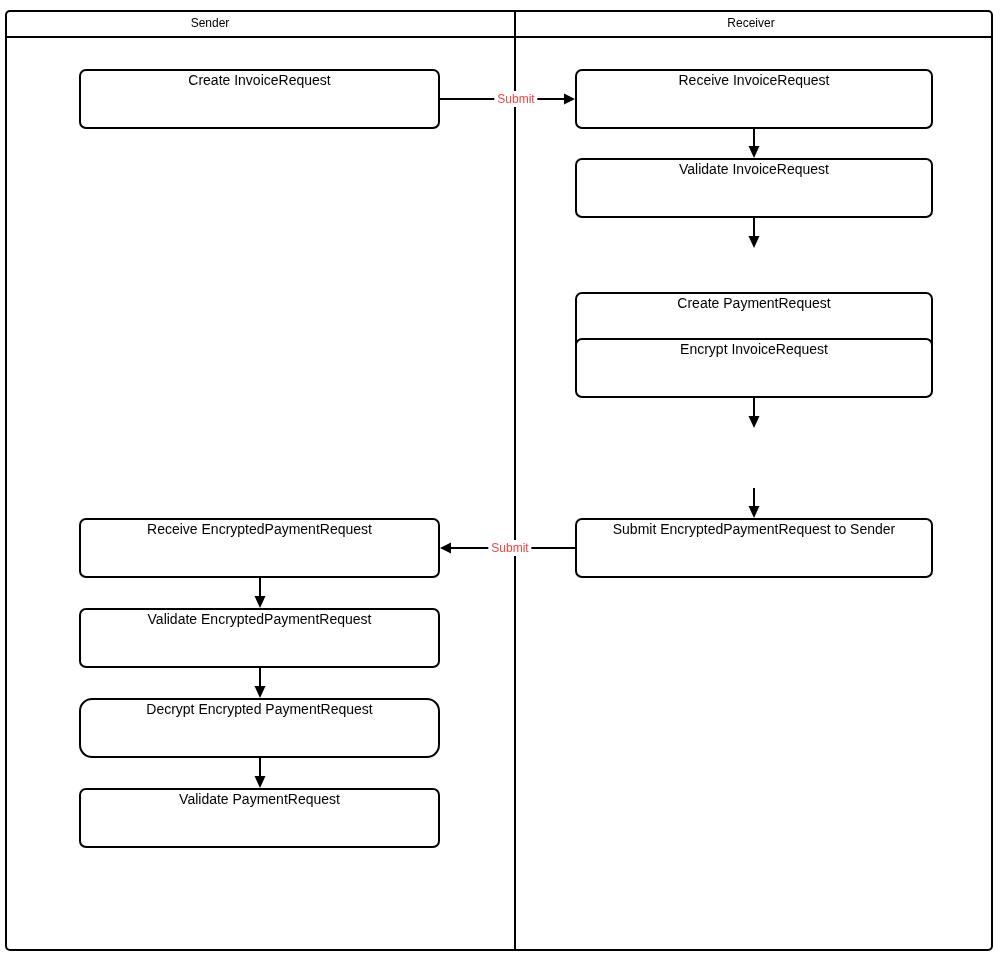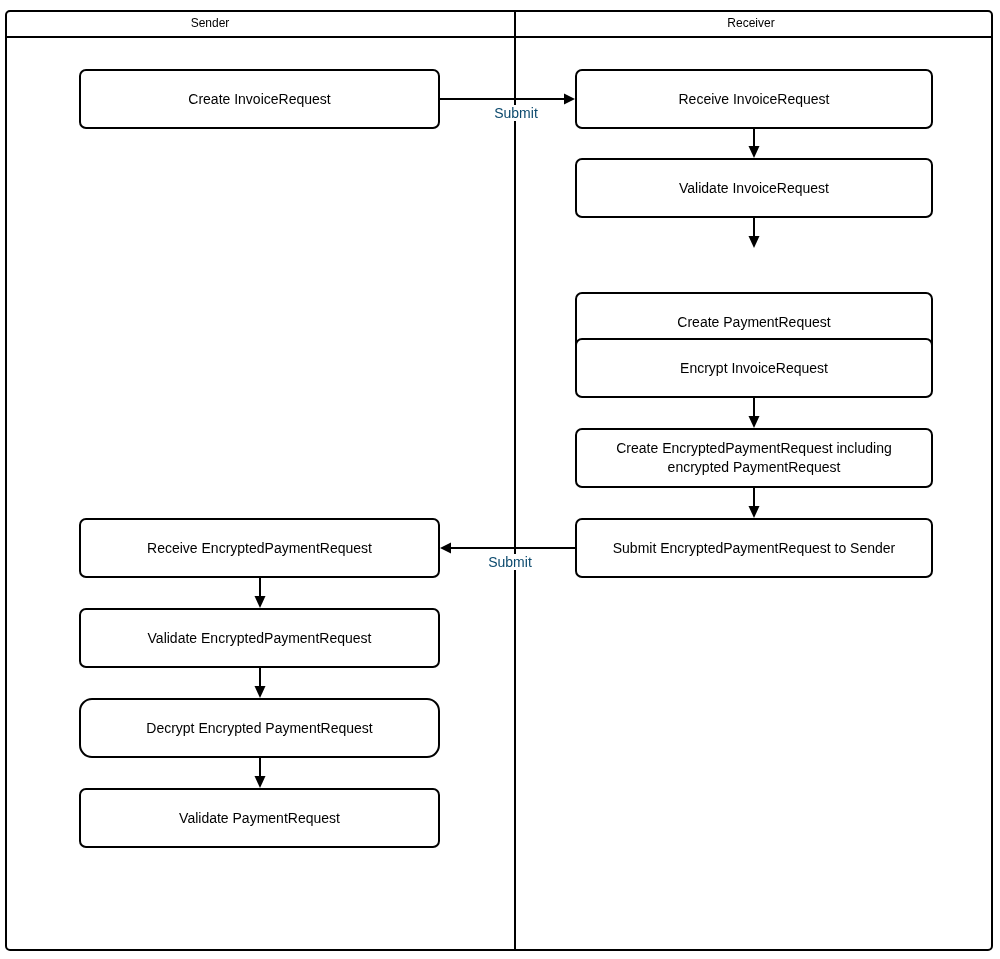--- a/index.html
+++ b/index.html
@@ -52,21 +52,21 @@
     color: #000000;
   }
   .node {
     position: absolute;
     height: 60px;
     border: 2px solid #000000;
     border-radius: 7px;
     background: #ffffff;
     box-sizing: border-box;
     display: flex;
-    align-items: center;
+    align-items: flex-start;
     justify-content: center;
     text-align: center;
     font-size: 14px;
     line-height: 19px;
     padding: 0 8px;
   }
   .node.sender-col { left: 79px; width: 361px; }
   .node.receiver-col { left: 575px; width: 358px; }
   .node .node-label { display: inline-block; }
   .node .node-label.narrow { max-width: 320px; }
@@ -76,25 +76,24 @@
     top: 0;
     width: 1000px;
     height: 959px;
     pointer-events: none;
   }
   .edge-label {
     position: absolute;
     transform: translate(-50%, -50%);
     background: #ffffff;
     padding: 0 3px;
-    font-size: 14px;
+    font-size: 12px;
     line-height: 16px;
-    color: #0c4a6e;
+    color: #ef4444;
     white-space: nowrap;
-    margin-top: 14px;
   }
 </style>
 </head>
 <body>
 
 <div class="canvas">
 
   <div class="frame"></div>
   <div class="header-sep"></div>
   <div class="divider"></div>
@@ -170,23 +169,20 @@
   </div>
   <div class="node receiver-col" style="top:158px;">
     <span class="node-label">Validate InvoiceRequest</span>
   </div>
   <div class="node receiver-col" style="top:256px;margin-top:36px;">
     <span class="node-label">Create PaymentRequest</span>
   </div>
   <div class="node receiver-col" style="top:338px;">
     <span class="node-label">Encrypt InvoiceRequest</span>
   </div>
-  <div class="node receiver-col" style="top:428px;">
-    <span class="node-label narrow">Create EncryptedPaymentRequest including encrypted PaymentRequest</span>
-  </div>
   <div class="node receiver-col" style="top:518px;">
     <span class="node-label">Submit EncryptedPaymentRequest to Sender</span>
   </div>
 
   <span class="edge-label" style="left:516px; top:99px;">Submit</span>
   <span class="edge-label" style="left:510px; top:548px;">Submit</span>
 
 </div>
 
 </body></html>

